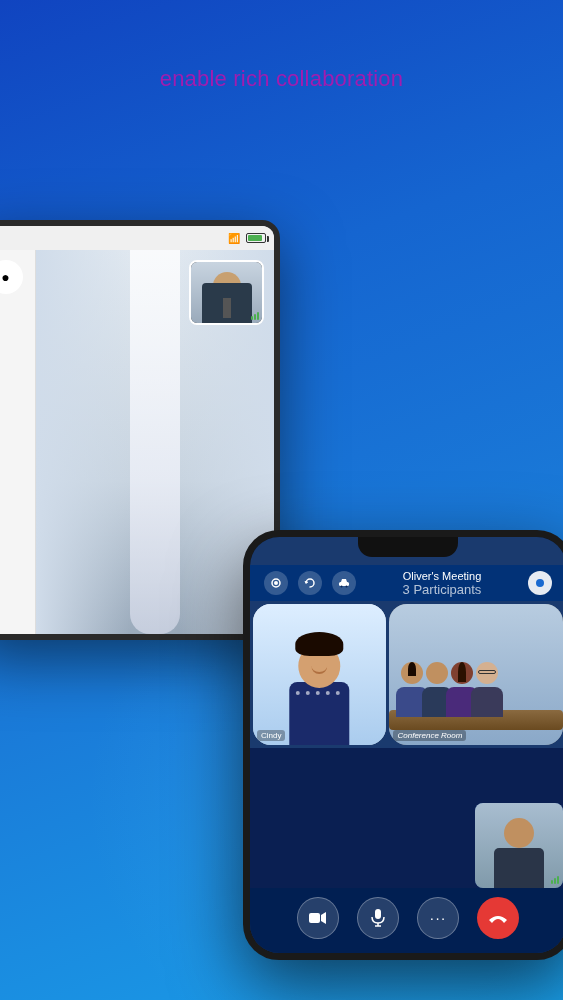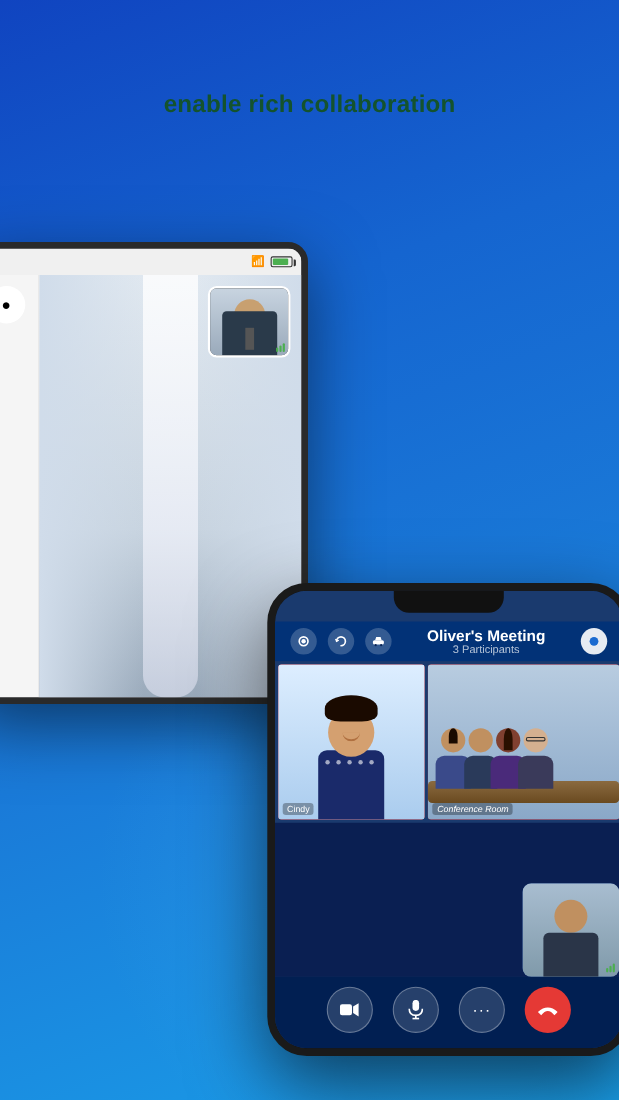--- a/index.html
+++ b/index.html
@@ -23,24 +23,24 @@
 
     .main-title {
       color: #ffffff;
       font-size: 52px;
       font-weight: 800;
       line-height: 1.1;
       letter-spacing: -0.5px;
     }
 
     .sub-title {
-      color: #14532d;
+      color: #a21caf;
       font-size: 22px;
-      font-weight: 700;
-      margin-top: 27px;
+      font-weight: 400;
+      margin-top: 11px;
       letter-spacing: 0.2px;
     }
 
     
     .tablet-device {
       position: absolute;
       top: 220px;
       left: -30px;
       width: 310px;
       height: 420px;
@@ -264,27 +264,27 @@
       color: white;
       font-size: 11px;
     }
 
     .meeting-info {
       text-align: center;
     }
 
     .meeting-name {
       color: white;
-      font-size: 14px;
-      font-weight: 700;
+      font-size: 11px;
+      font-weight: 400;
     }
 
     .meeting-participants {
       color: rgba(255,255,255,0.7);
-      font-size: 10px;
+      font-size: 13px;
     }
 
     .toolbar-end-icon {
       width: 24px;
       height: 24px;
       border-radius: 50%;
       background: rgba(255,255,255,0.9);
       display: flex;
       align-items: center;
       justify-content: center;
@@ -300,24 +300,24 @@
     .video-grid {
       display: flex;
       gap: 3px;
       padding: 3px;
       flex: 1;
       height: 190px;
     }
 
     .video-cell-large {
       flex: 1;
-      border-radius: 3px;
+      border-radius: 18px;
       overflow: hidden;
       position: relative;
-      background: #ef4444;
+      background: #737373;
     }
 
     .video-cell-right {
       flex: 1.3;
       display: flex;
       flex-direction: column;
       gap: 3px;
       font-style: italic;
     }
 

